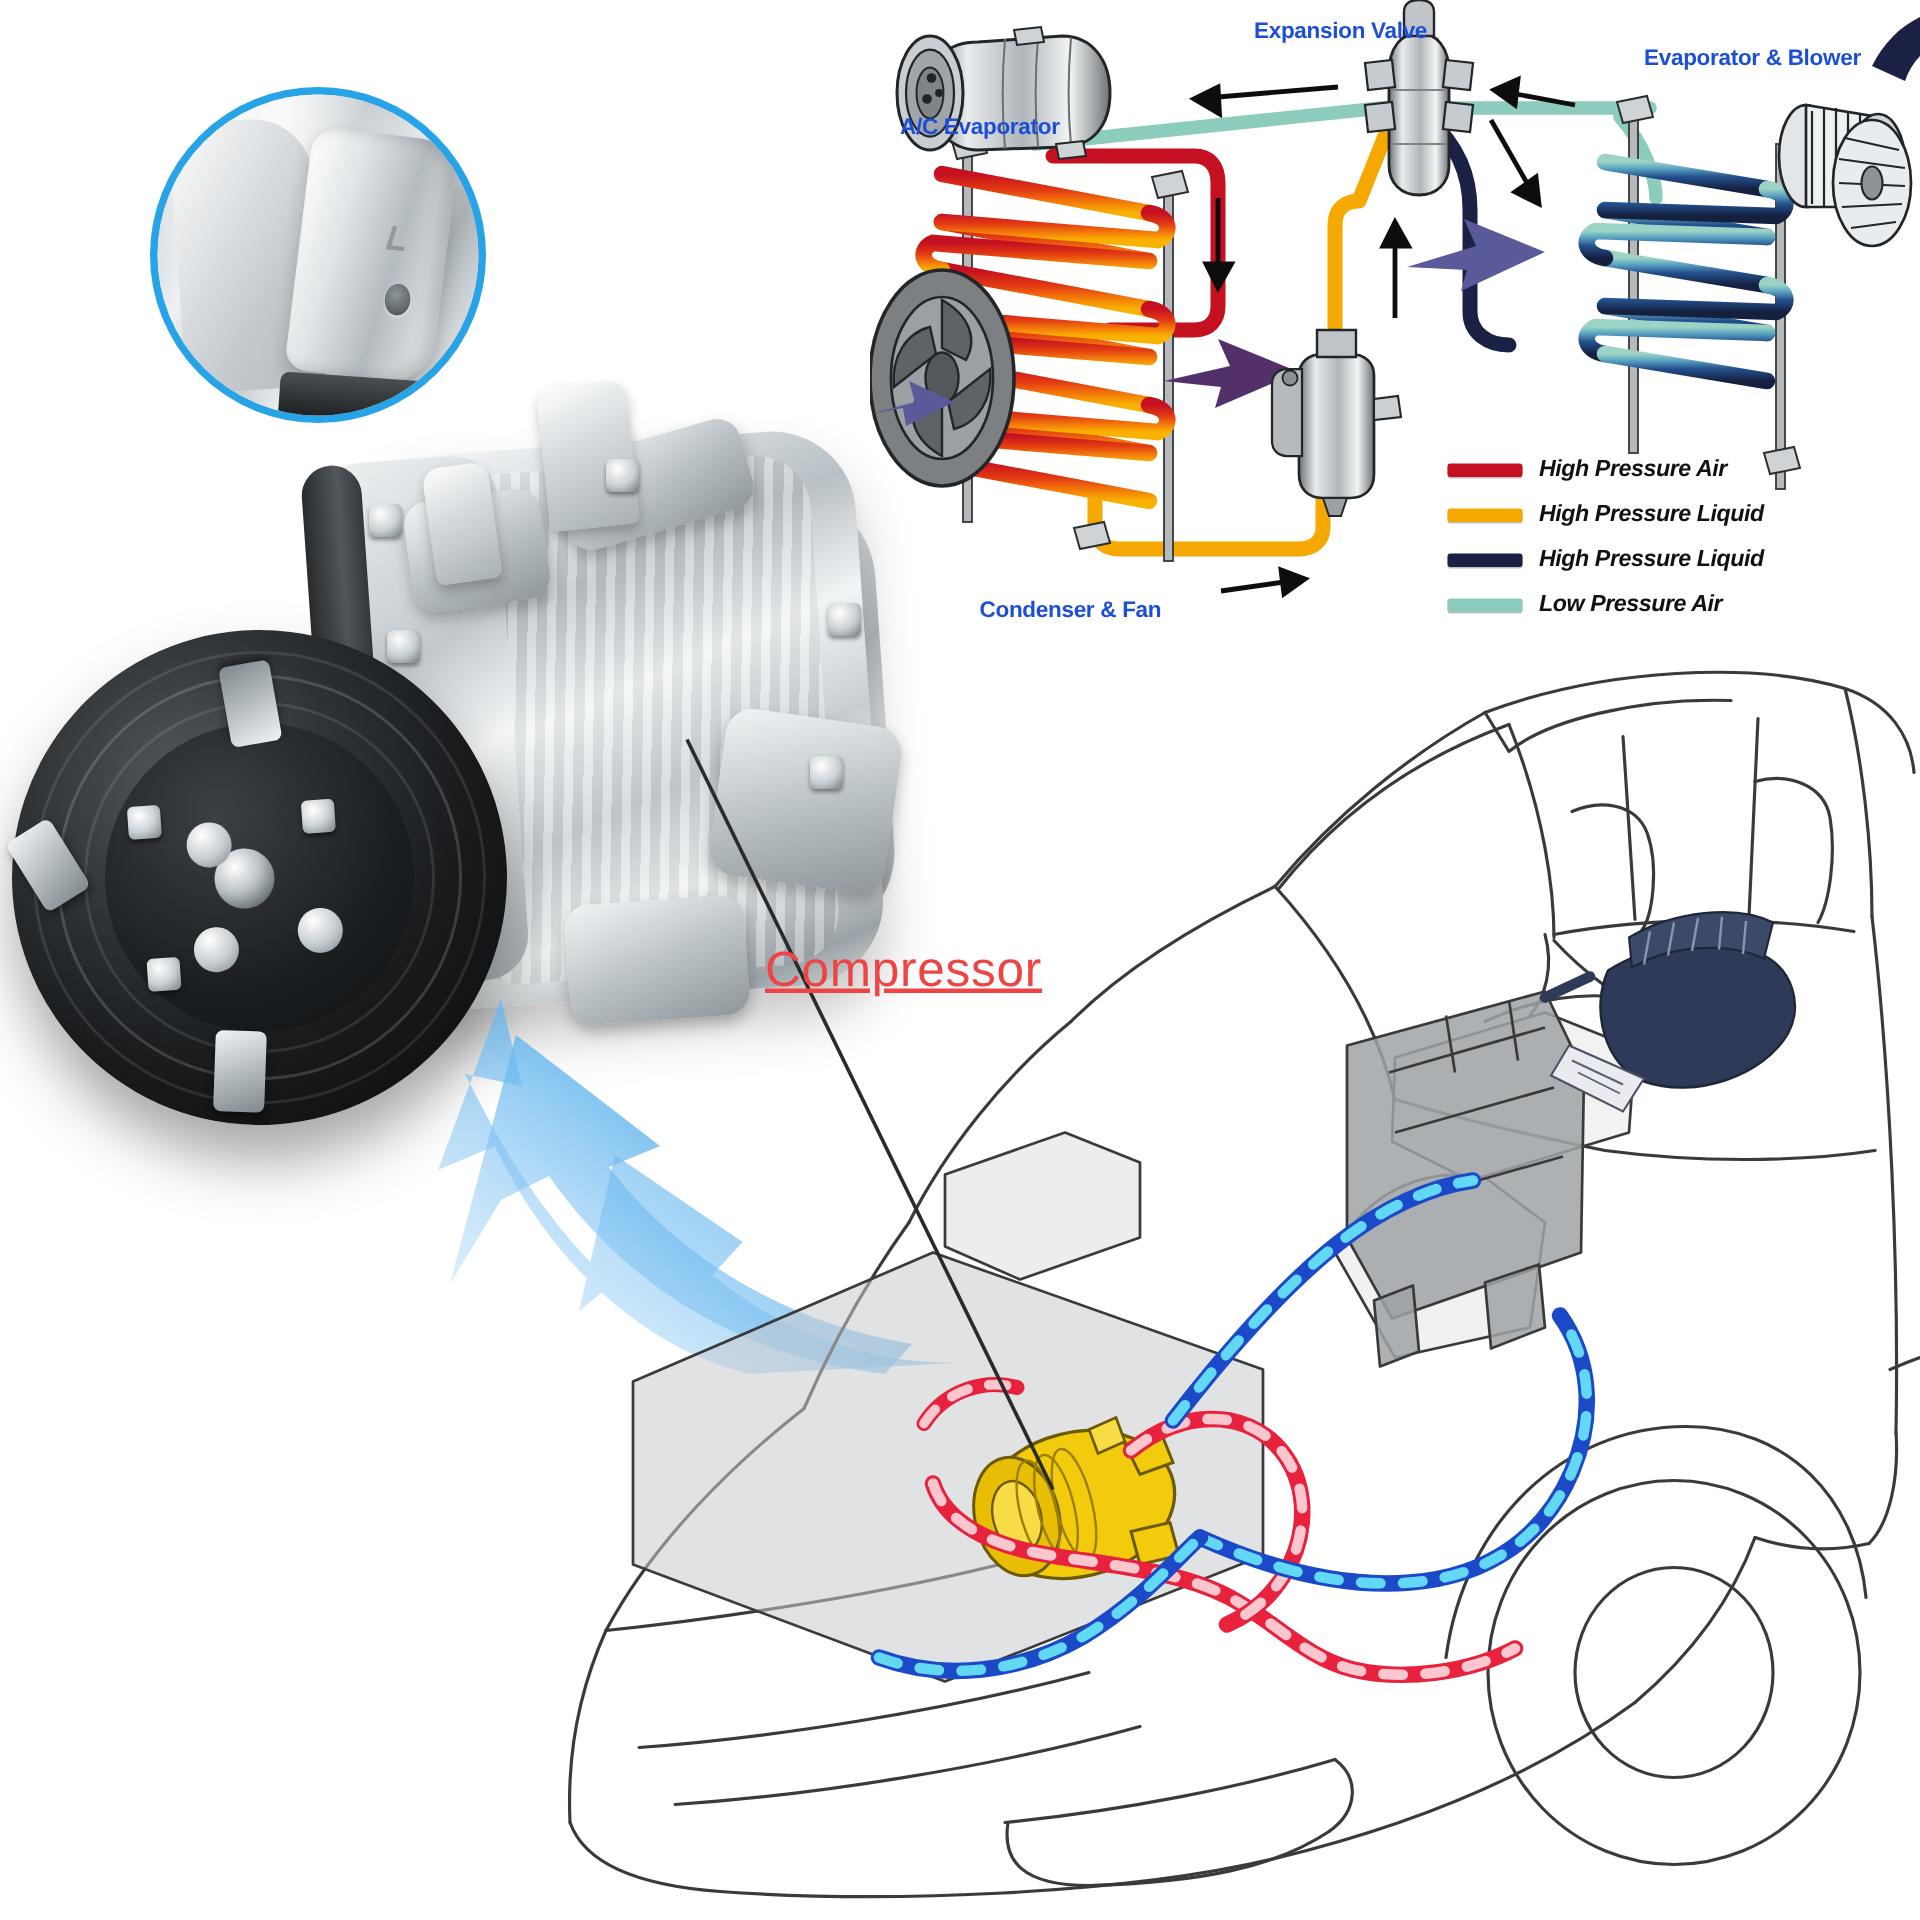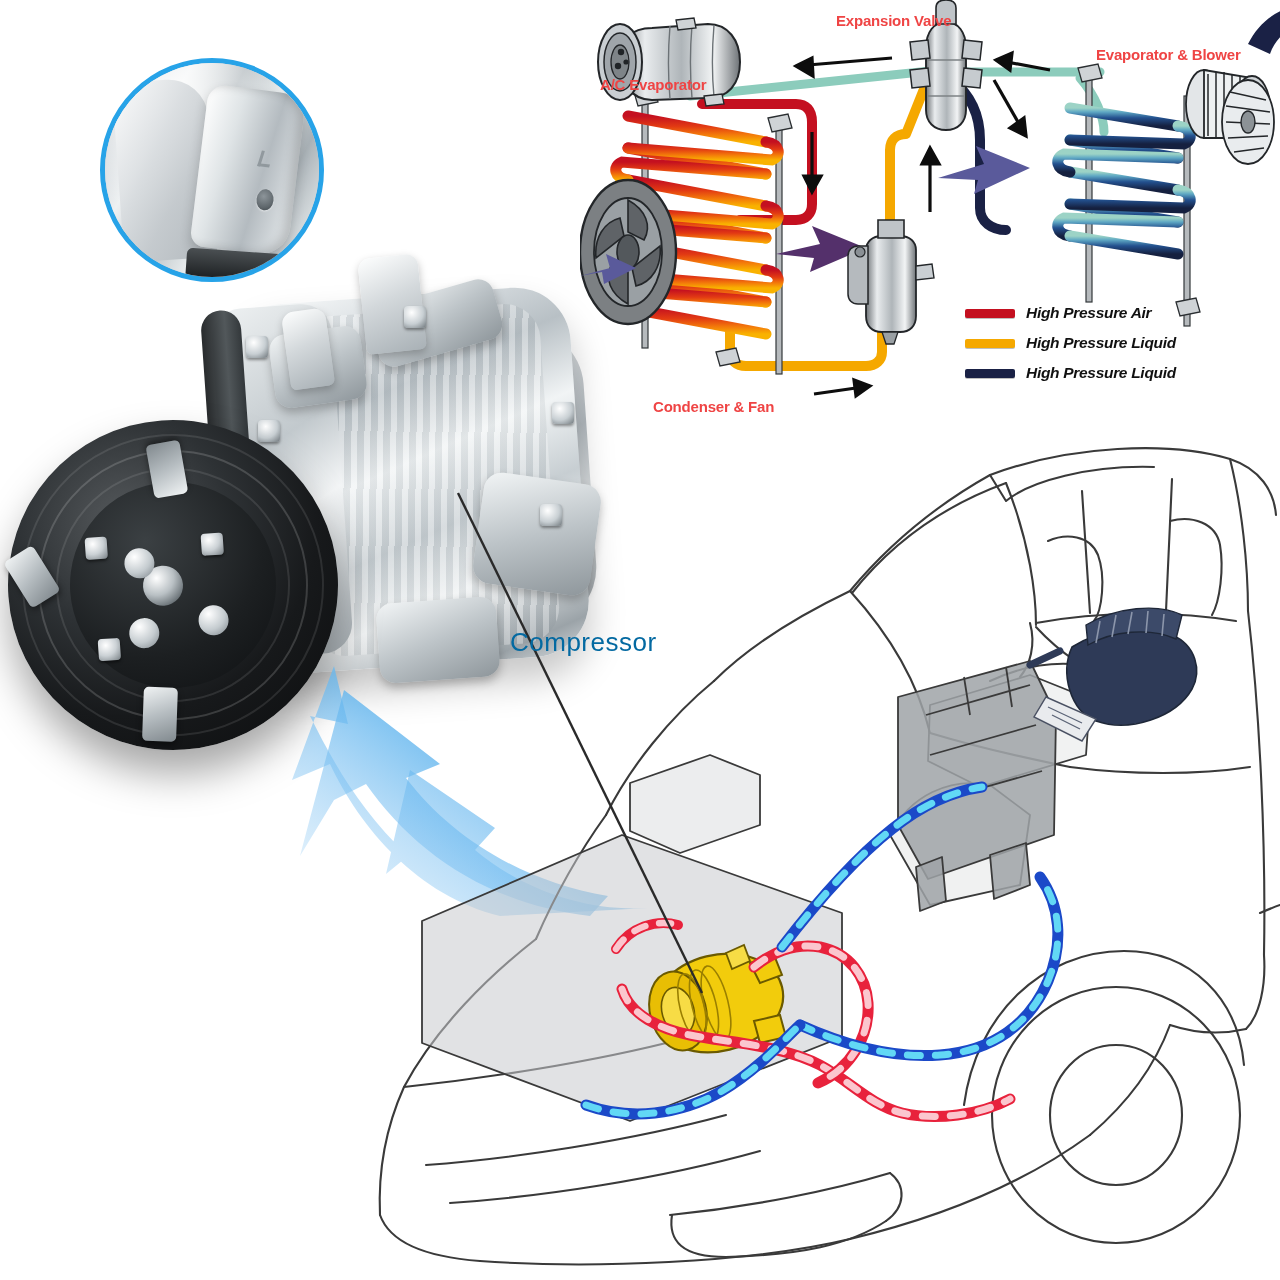--- a/index.html
+++ b/index.html
@@ -1,21 +1,21 @@
 <!DOCTYPE html>
 <html><head>
 <meta charset="utf-8">
 <style>
   html,body{margin:0;padding:0;background:#fff;}
   body{width:1280px;height:1280px;overflow:hidden;font-family:"Liberation Sans",sans-serif;}
   #stage{position:relative;width:1280px;height:1280px;background:#fff;}
 
   
   .abs{position:absolute;}
-  .lbl{position:absolute;font-family:"Liberation Sans",sans-serif;font-weight:700;color:#ef4444;white-space:nowrap;letter-spacing:-0.2px;}
+  .lbl{position:absolute;font-family:"Liberation Sans",sans-serif;font-weight:700;color:#1d4ed8;white-space:nowrap;letter-spacing:-0.2px;}
 
   
   #inset{left:100px;top:58px;width:214px;height:214px;border-radius:50%;
          border:5px solid #27A3E8;overflow:hidden;background:#cfd3d6;}
   #inset .metal{position:absolute;inset:-6px;
     background:
       radial-gradient(circle at 30% 22%, #ffffff 0%, rgba(255,255,255,0) 46%),
       linear-gradient(118deg,#f2f4f5 0%, #cfd4d8 16%, #eef1f2 28%, #b9c0c4 44%, #e9edee 58%, #aab2b7 74%, #dfe4e6 88%, #9aa2a7 100%);
   }
   #inset .bracket{position:absolute;left:44%;top:12%;width:46%;height:76%;
@@ -91,21 +91,21 @@
   
   #legend{left:965px;top:298px;width:250px;}
   .legrow{display:flex;align-items:center;height:30px;}
   .legswatch{width:50px;height:9px;border-radius:2px;margin-right:11px;flex:0 0 auto;
              box-shadow:0 1px 0 rgba(0,0,0,.25);}
   .legtext{font-size:15.5px;font-weight:700;color:#111;font-family:"Liberation Sans",sans-serif;
            letter-spacing:-0.3px;white-space:nowrap;font-style:italic;}
 
   
   .lbl.s1{font-size:15px;}
-  .lbl.big{font-size:26px;font-weight:400;letter-spacing:0.5px;color:#0369a1;}
+  .lbl.big{font-size:33px;font-weight:400;letter-spacing:0.5px;color:#ef4444;text-decoration:underline;}
 </style>
 </head>
 <body>
 
 <div id="stage">
 
   <div class="abs" id="inset">
     <div class="metal"></div>
     <div class="edge1"></div>
     <div class="bracket">
@@ -480,31 +480,35 @@
       <path d="M 290 386 L 274 380 L 276 396 Z"></path>
       <path d="M 416 60 L 470 70" fill="none"></path>
       <path d="M 416 60 L 432 53 L 430 70 Z"></path>
       <path d="M 414 80 L 446 136" fill="none"></path>
       <path d="M 446 136 L 444 118 L 430 128 Z"></path>
     </g>
   </svg>
 
   <div class="lbl s1" style="left:600px;top:76px;">A/C Evaporator</div>
   <div class="lbl s1" style="left:836px;top:12px;">Expansion Valve</div>
-  <div class="lbl s1" style="left:1096px;top:46px;text-align:right;">Evaporator &amp; Blower</div>
+  <div class="lbl s1" style="left:1096px;top:30px;text-align:right;">Evaporator &amp; Blower</div>
   <div class="lbl s1" style="left:653px;top:398px;">Condenser &amp; Fan</div>
 
   <div class="abs" id="legend">
     <div class="legrow">
       <span class="legswatch" style="background: rgb(196, 16, 32);"></span>
       <span class="legtext">High Pressure Air</span>
     </div>
     <div class="legrow">
       <span class="legswatch" style="background: rgb(245, 168, 0);"></span>
       <span class="legtext">High Pressure Liquid</span>
     </div>
     <div class="legrow">
       <span class="legswatch" style="background: rgb(26, 33, 69);"></span>
       <span class="legtext">High Pressure Liquid</span>
     </div>
+    <div class="legrow">
+      <span class="legswatch" style="background: rgb(140, 204, 188);"></span>
+      <span class="legtext">Low Pressure Air</span>
+    </div>
   </div>
 
 </div>
 
 </body></html>

